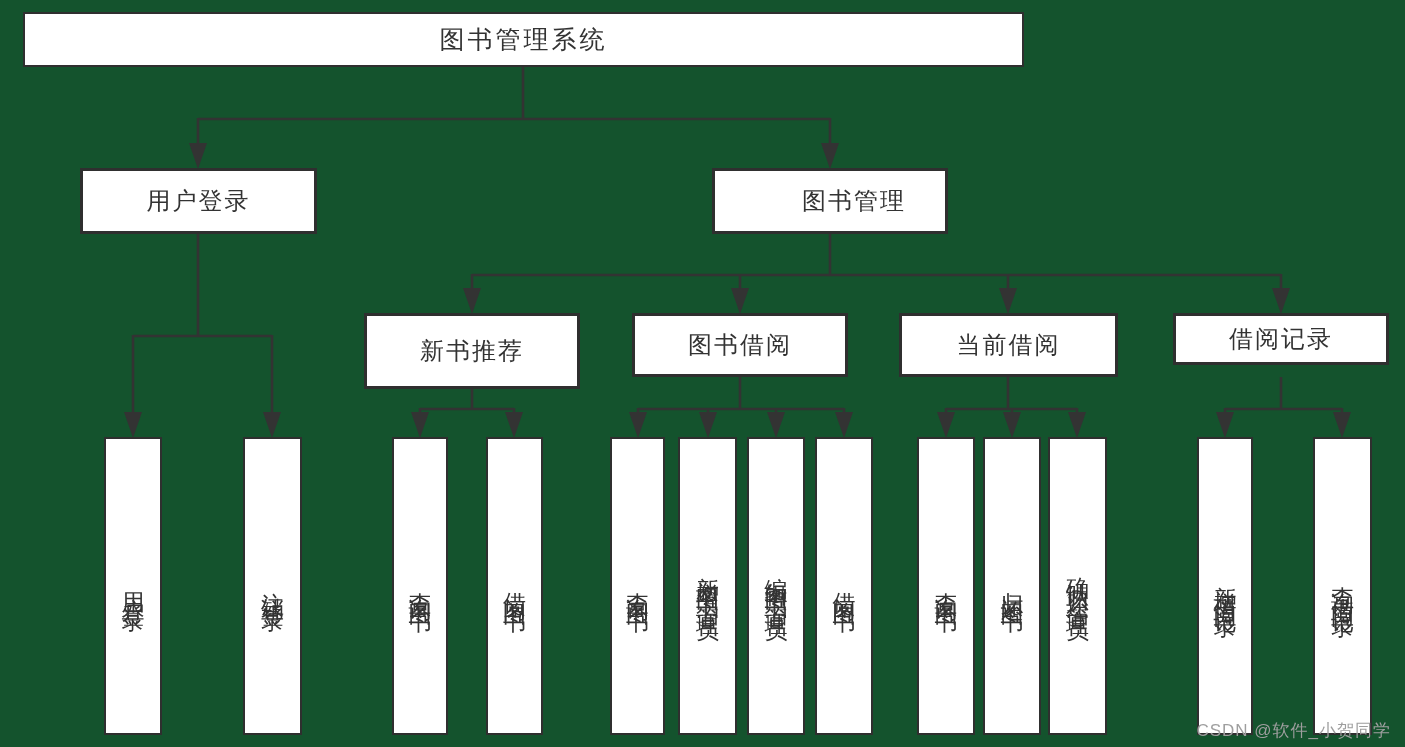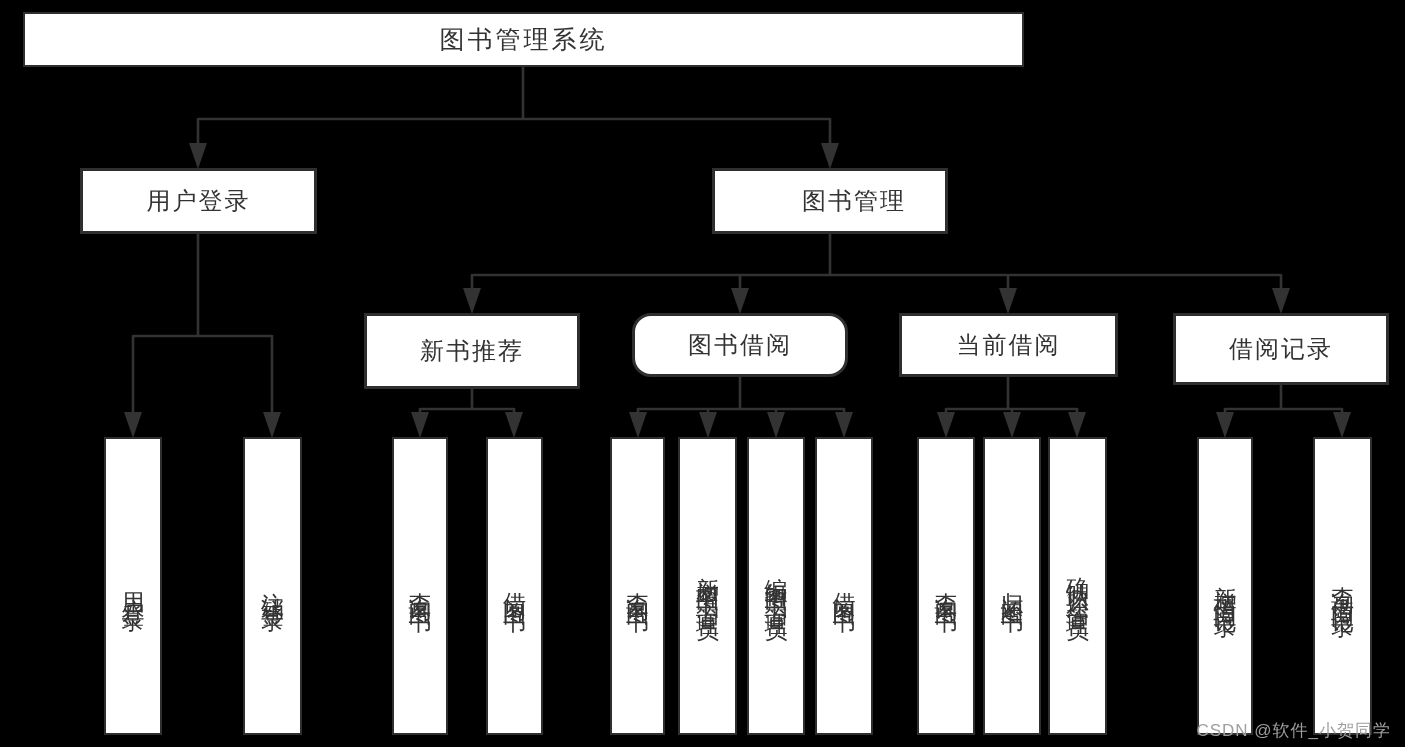--- a/index.html
+++ b/index.html
@@ -4,21 +4,21 @@
 <style>
   html, body {
     margin: 0;
     padding: 0;
     background: #ffffff;
   }
   .canvas {
     position: relative;
     width: 1405px;
     height: 747px;
-    background: #000000;
+    background: #14532d;
     font-family: "Liberation Sans", sans-serif;
     color: #333333;
     overflow: hidden;
   }
   .wires {
     position: absolute;
     left: 0;
     top: 0;
     width: 1405px;
     height: 747px;
@@ -107,27 +107,27 @@
   <div class="node branch" style="left:80px; top:168px; width:237px; height:66px;">
     <span>用户登录</span>
   </div>
   <div class="node branch" style="left:712px; top:168px; width:236px; height:66px;padding-left:48px;">
     <span>图书管理</span>
   </div>
 
   <div class="node branch" style="left:364px; top:313px; width:216px; height:76px;">
     <span>新书推荐</span>
   </div>
-  <div class="node branch" style="left:632px; top:313px; width:216px; height:64px;border-radius:19px;">
+  <div class="node branch" style="left:632px; top:313px; width:216px; height:64px;">
     <span>图书借阅</span>
   </div>
   <div class="node branch" style="left:899px; top:313px; width:219px; height:64px;">
     <span>当前借阅</span>
   </div>
-  <div class="node branch" style="left:1173px; top:313px; width:216px; height:72px;">
+  <div class="node branch" style="left:1173px; top:313px; width:216px; height:52px;">
     <span>借阅记录</span>
   </div>
 
   <div class="node leaf" style="left:104px; top:437px; width:58px; height:298px;">
     <span class="vtext">用户登录</span>
   </div>
   <div class="node leaf" style="left:243px; top:437px; width:59px; height:298px;">
     <span class="vtext">注销登录</span>
   </div>
 

